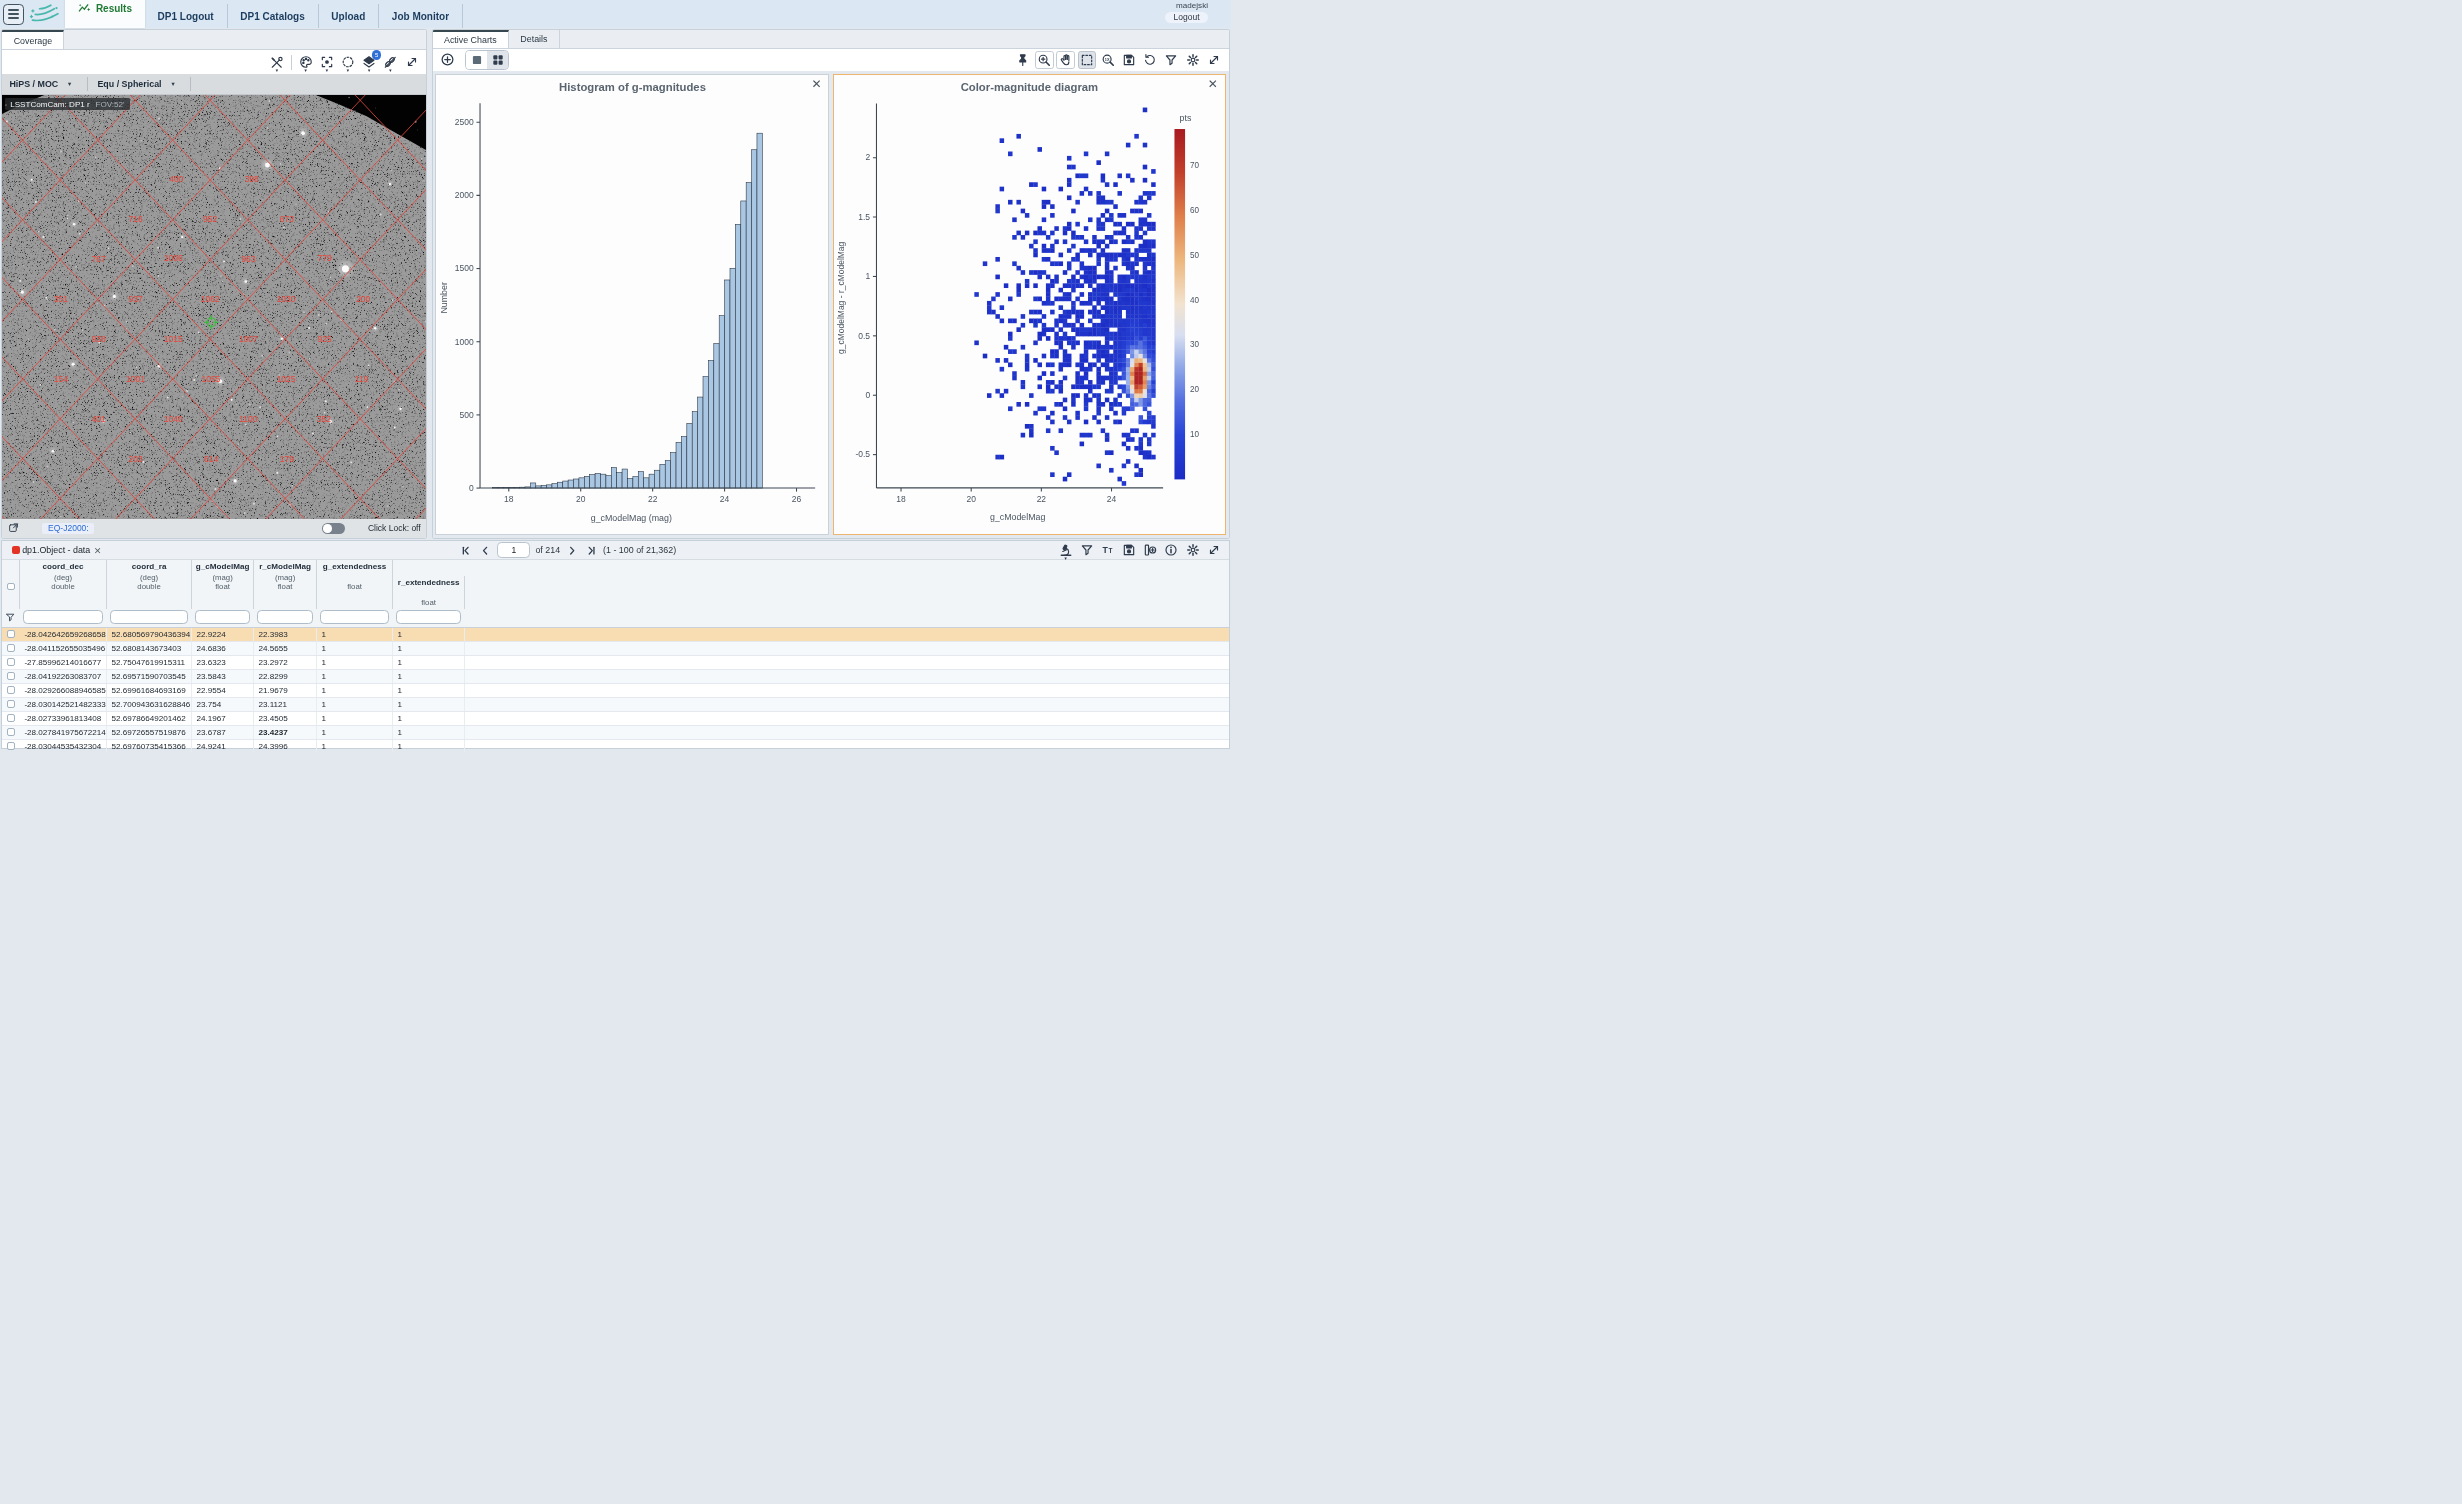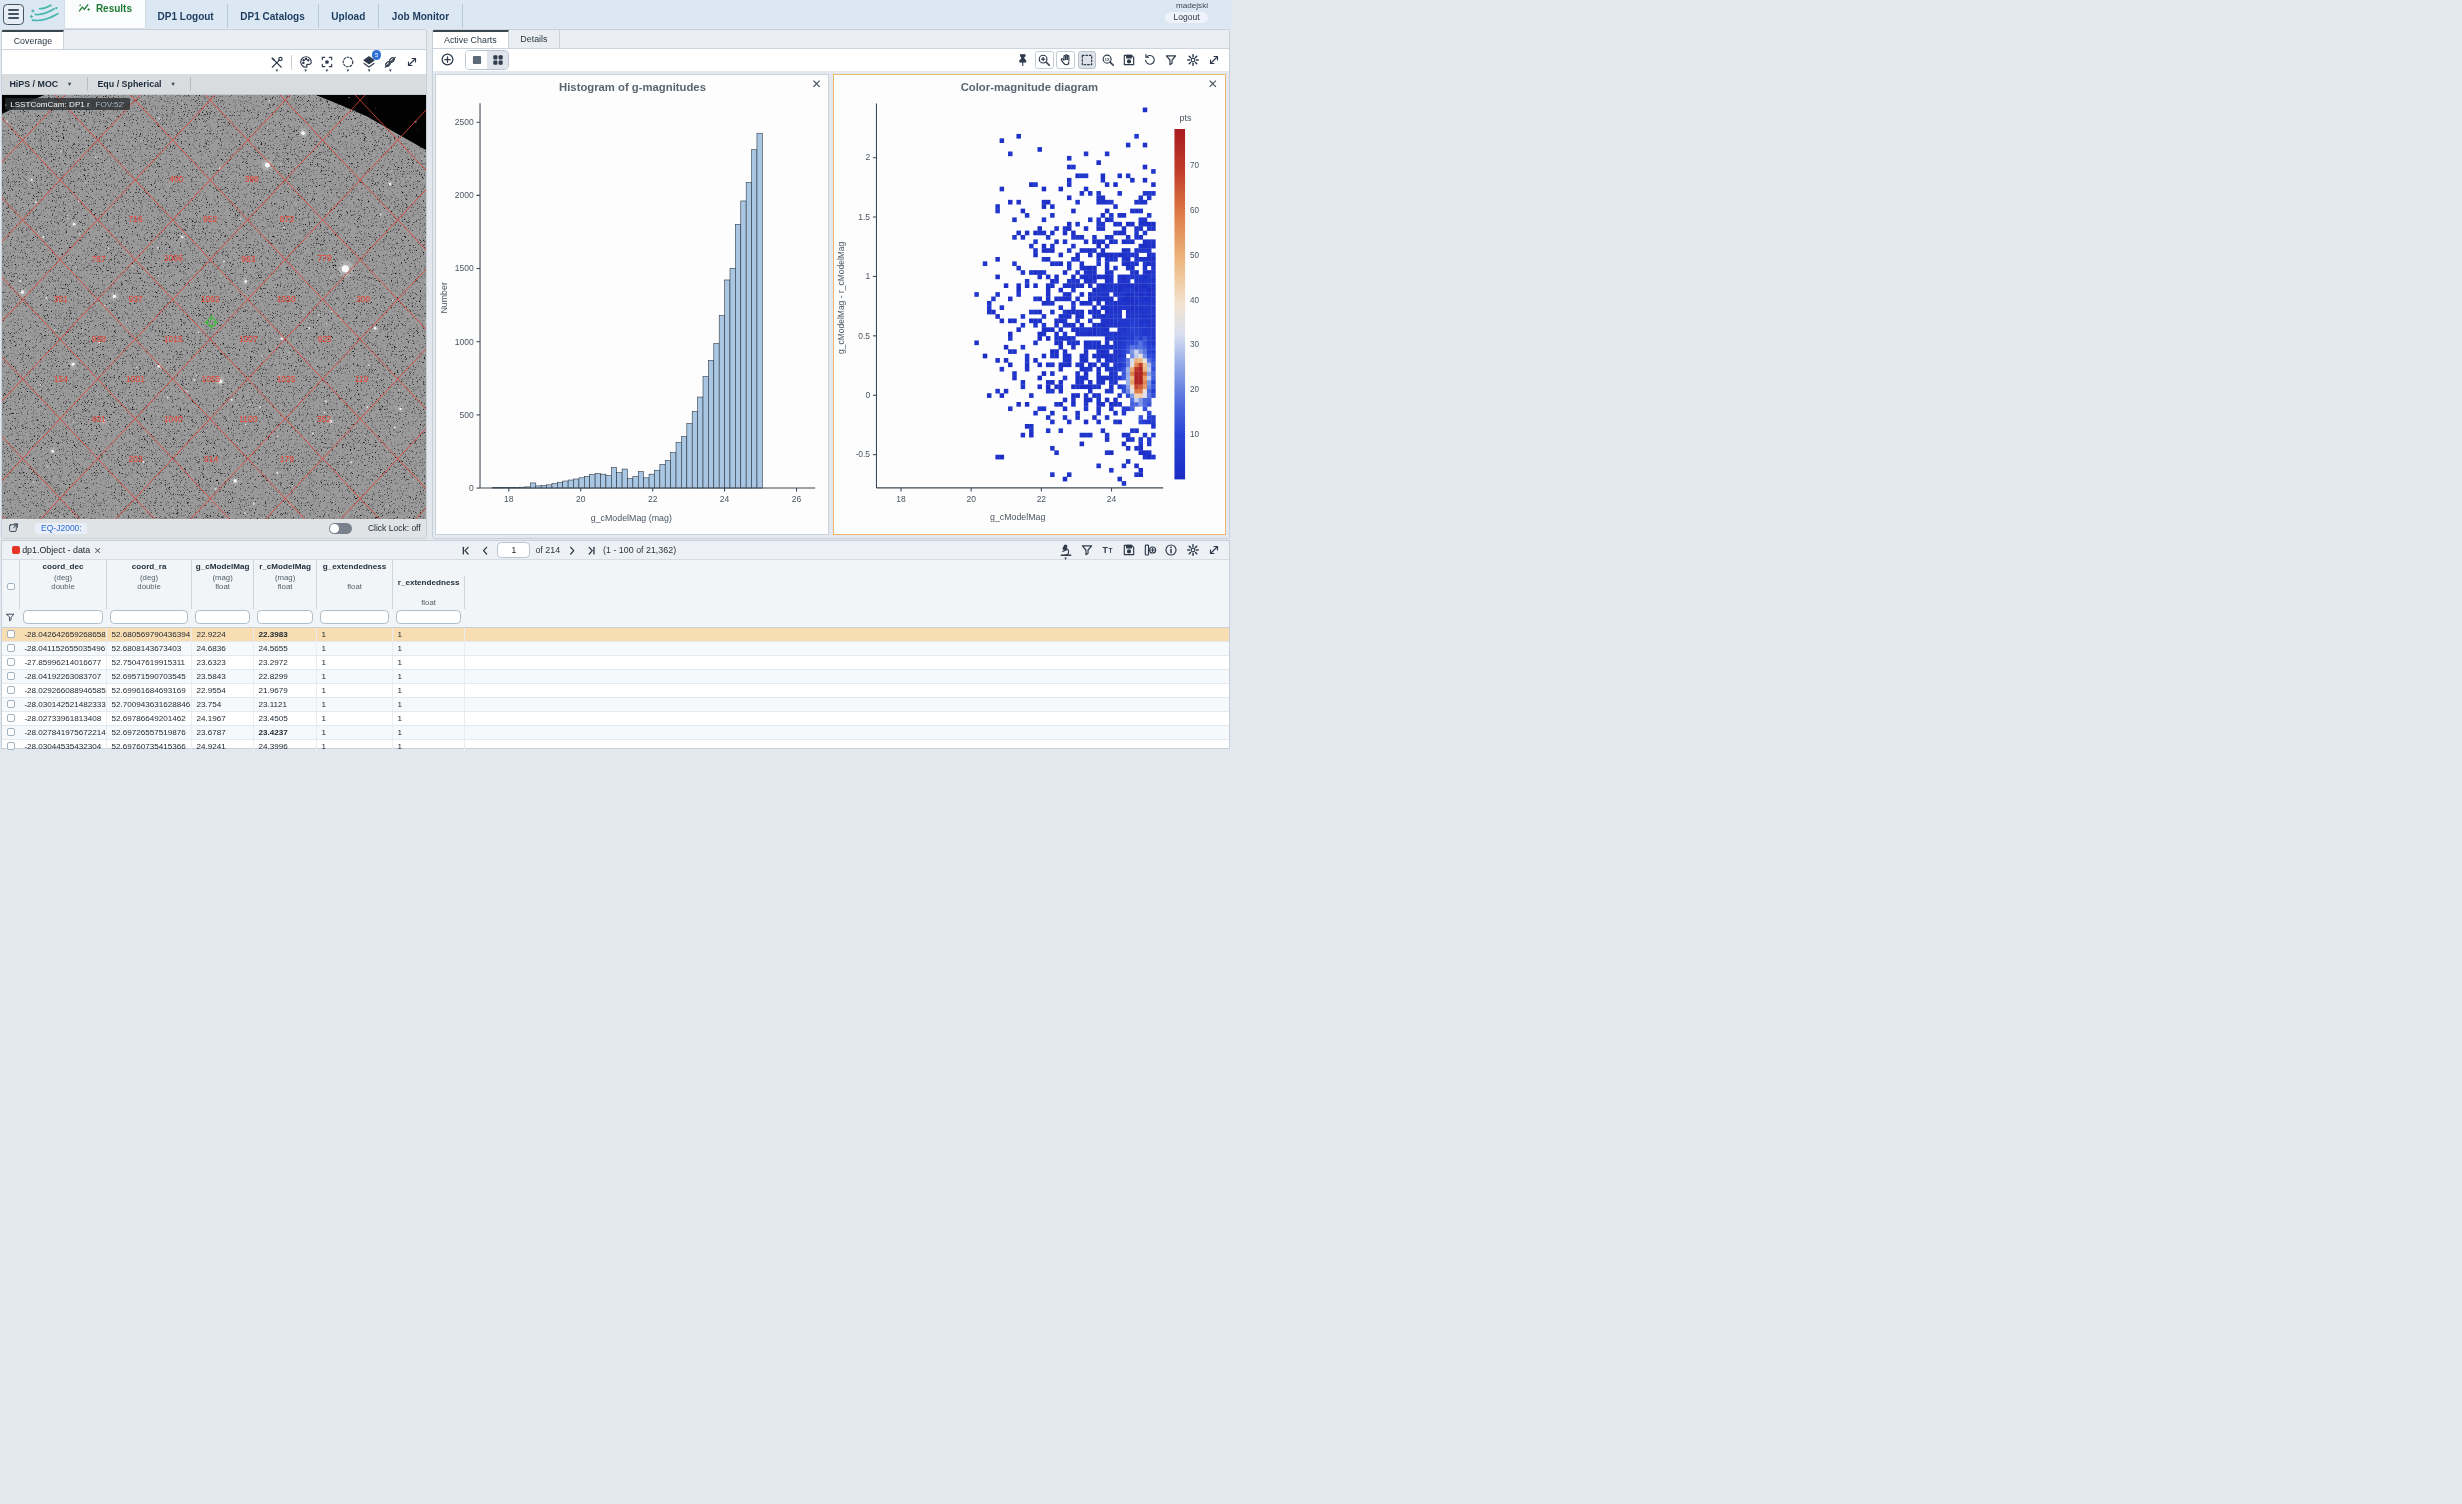--- a/index.html
+++ b/index.html
@@ -54,21 +54,21 @@
     font-size:8.9px; font-weight:700; color:#1d2b39; border-bottom:0.7px solid #c2c8cd;}
   .hipsbar .ddv { font-size:5.7px; color:#30404e; margin:0 10px 0 4.3px;}
   .hipsdiv { width:0.7px; height:14px; background:#b7bdc2; }
 
   .skywrap { position:relative; flex:1; background:#000; overflow:hidden;}
   .skywrap svg { display:block; }
   .imglabel { position:absolute; top:2.8px; left:2.8px; background:rgba(40,44,48,.78); color:#f2f4f5;
     font-size:8.1px; padding:1.4px 5px; border-radius:1.4px; }
   .imglabel .fov { color:#a9b2ba; margin-left:5.7px; }
 
-  .eqbar { height:18.4px; background:#dfe3e6; display:flex; align-items:center; gap:16px; padding:0 5.7px; }
+  .eqbar { height:18.4px; background:#dfe3e6; display:flex; align-items:center; gap:23px; padding:0 5.7px; }
   .eqchip { background:#e9eef8; color:#2b6cd4; font-size:8.5px; padding:0.7px 5.7px; border-radius:2.1px; }
   .eqspacer { flex:1; }
   .toggle { width:23px; height:10.6px; background:#79828c; border-radius:5.7px; position:relative; cursor:pointer;}
   .toggle .knob { position:absolute; left:1.4px; top:1.1px; width:8.5px; height:8.5px; background:#fff; border-radius:50%; }
   .clicklock { font-size:8.5px; color:#1e2830; }
 
   
   .charts { flex:1; display:flex; gap:3.5px; padding:2.8px; background:#e3e9ee; }
   .chartpanel { position:relative; background:#fdfdfe; border:0.7px solid #c9d2d9; flex:1; }
   .chartpanel.sel { border:1.4px solid #eeb56e; }
@@ -1968,21 +1968,21 @@
       </div>
     </div>
   <div id="tbody">
       <div class="drow" style="background: rgb(248, 220, 178);">
         <div class="ckcell" style="width: 17.7px;">
           <span class="ckbox"></span>
         </div>
         <div class="dcell" style="width: 87px;">-28.042642659268658</div>
         <div class="dcell" style="width: 85px;">52.680569790436394</div>
         <div class="dcell" style="width: 62px;">22.9224</div>
-        <div class="dcell" style="width: 63px; font-weight: bold;">22.3983</div>
+        <div class="dcell" style="width: 63px;">22.3983</div>
         <div class="dcell" style="width: 76px;">1</div>
         <div class="dcell" style="width: 72px;">1</div>
       </div>
       <div class="drow" style="background: rgb(246, 249, 251);">
         <div class="ckcell" style="width: 17.7px;">
           <span class="ckbox"></span>
         </div>
         <div class="dcell" style="width: 87px;">-28.041152655035496</div>
         <div class="dcell" style="width: 85px;">52.6808143673403</div>
         <div class="dcell" style="width: 62px;">24.6836</div>

